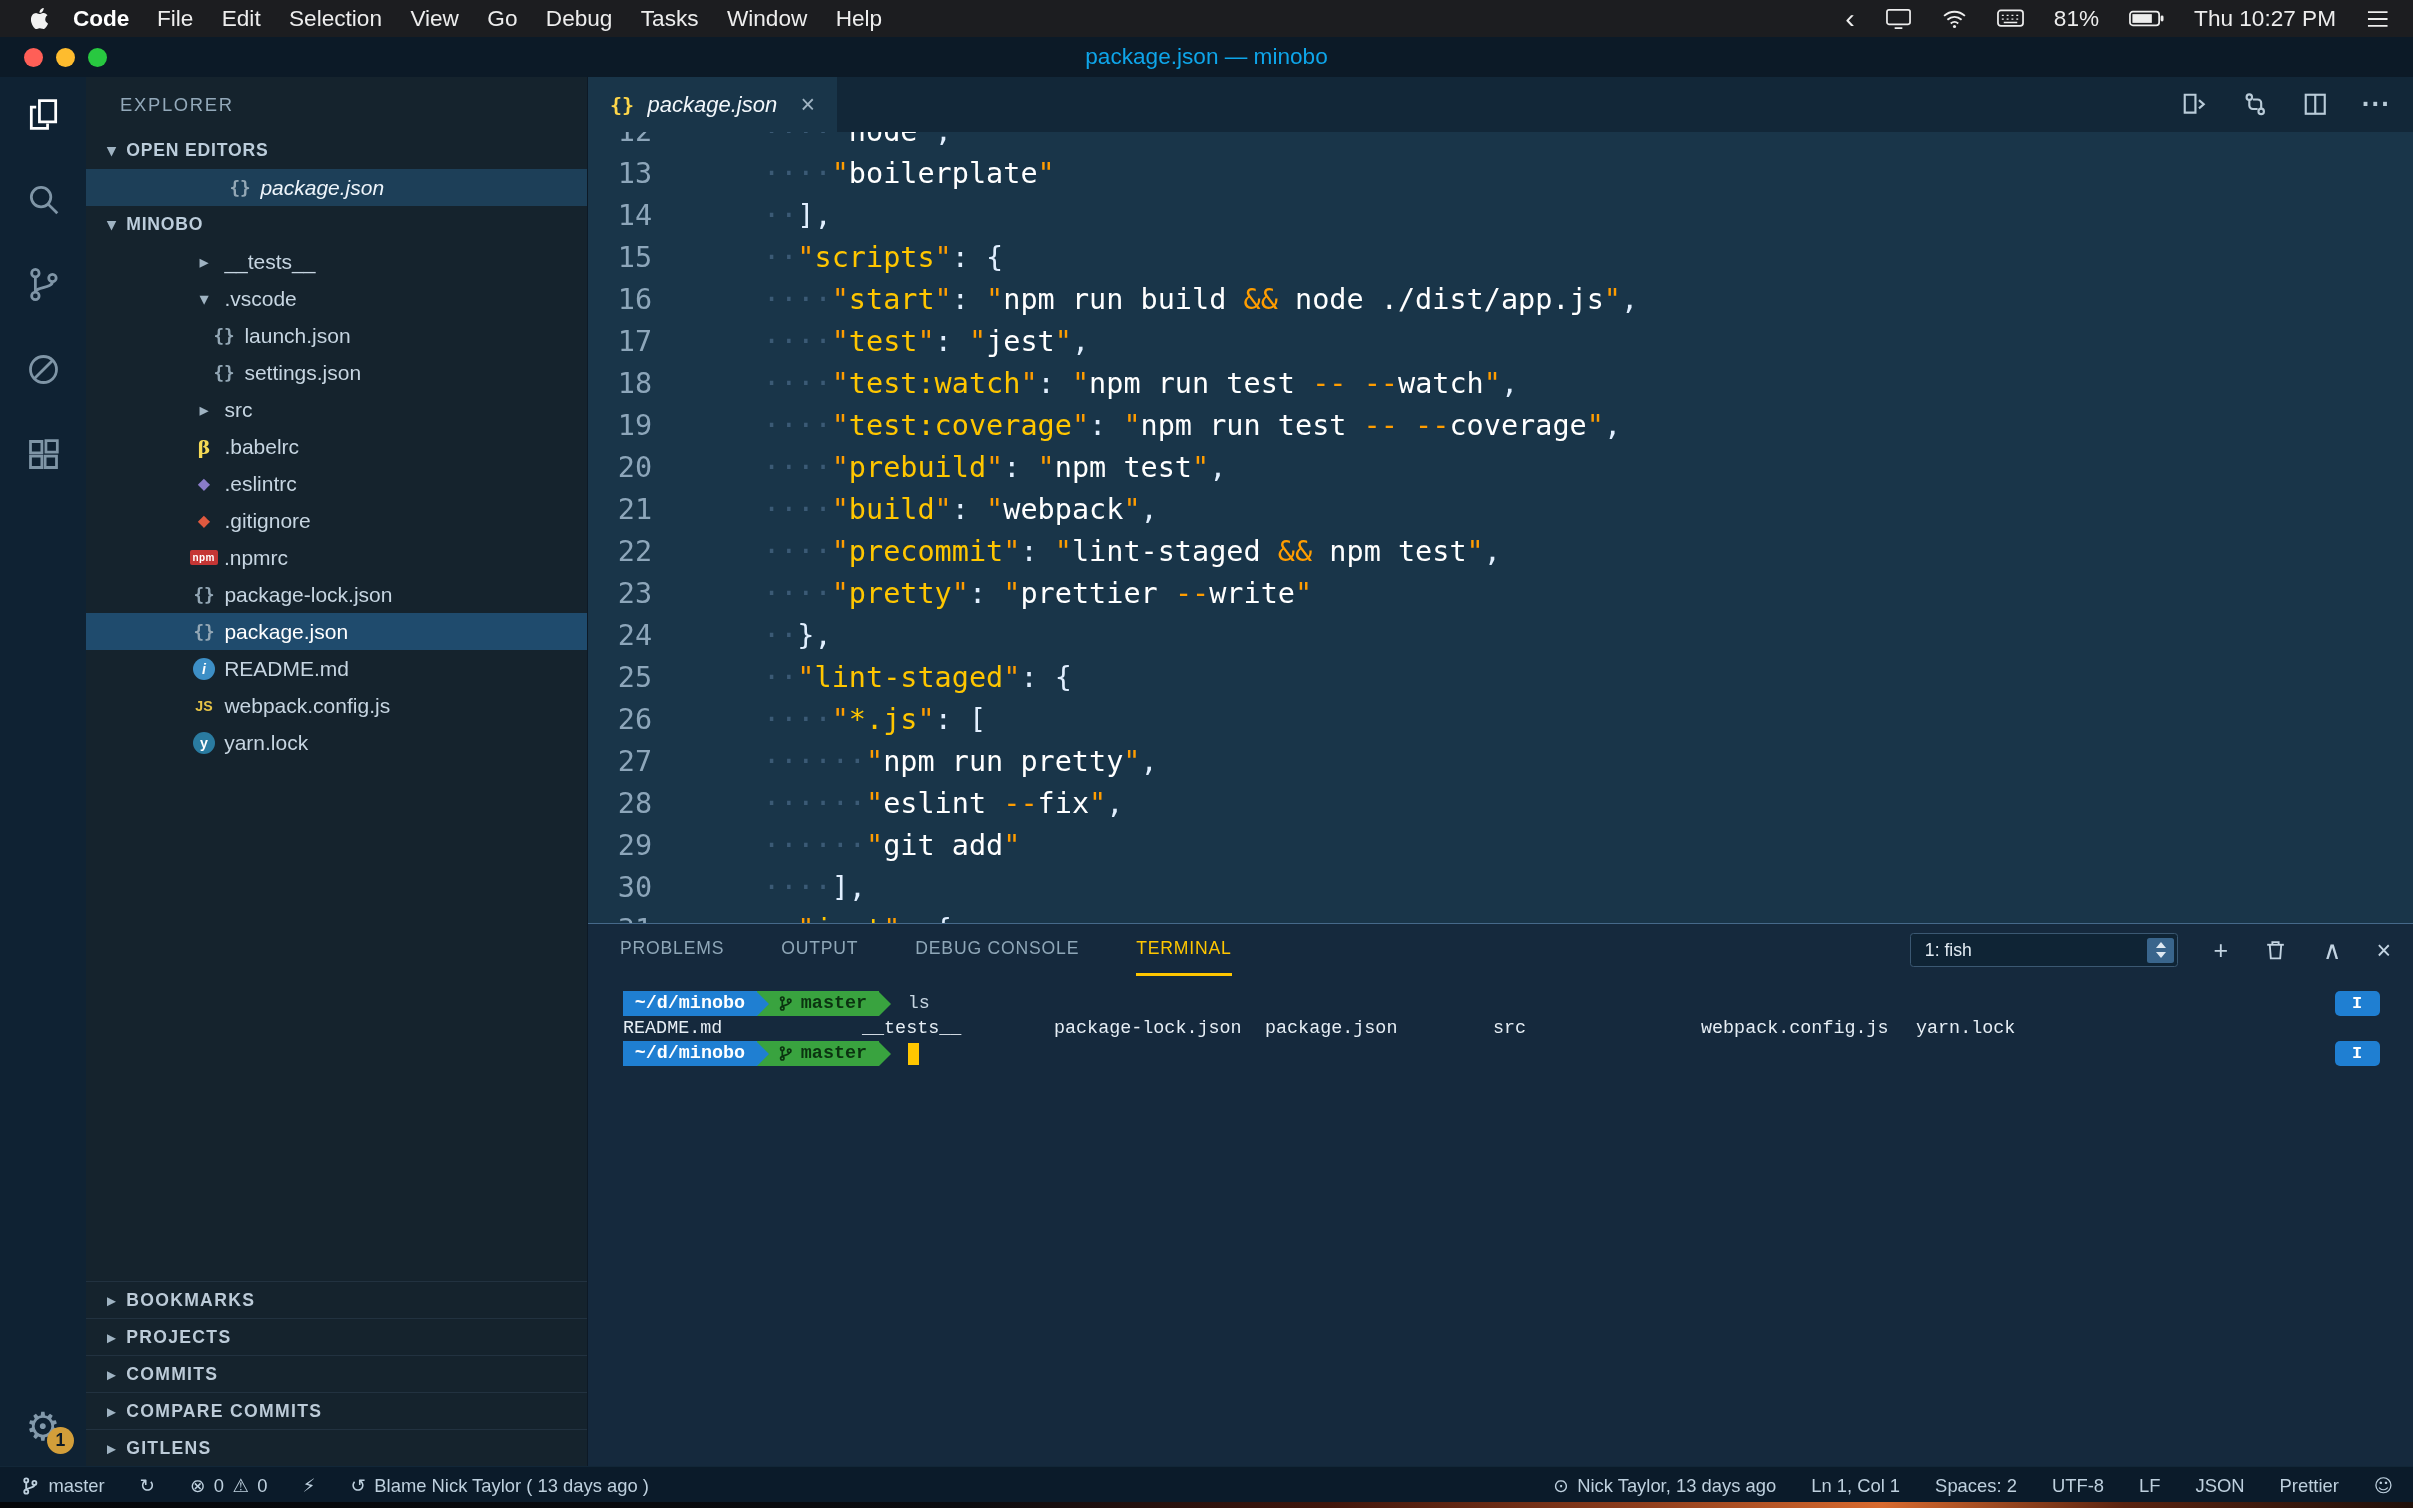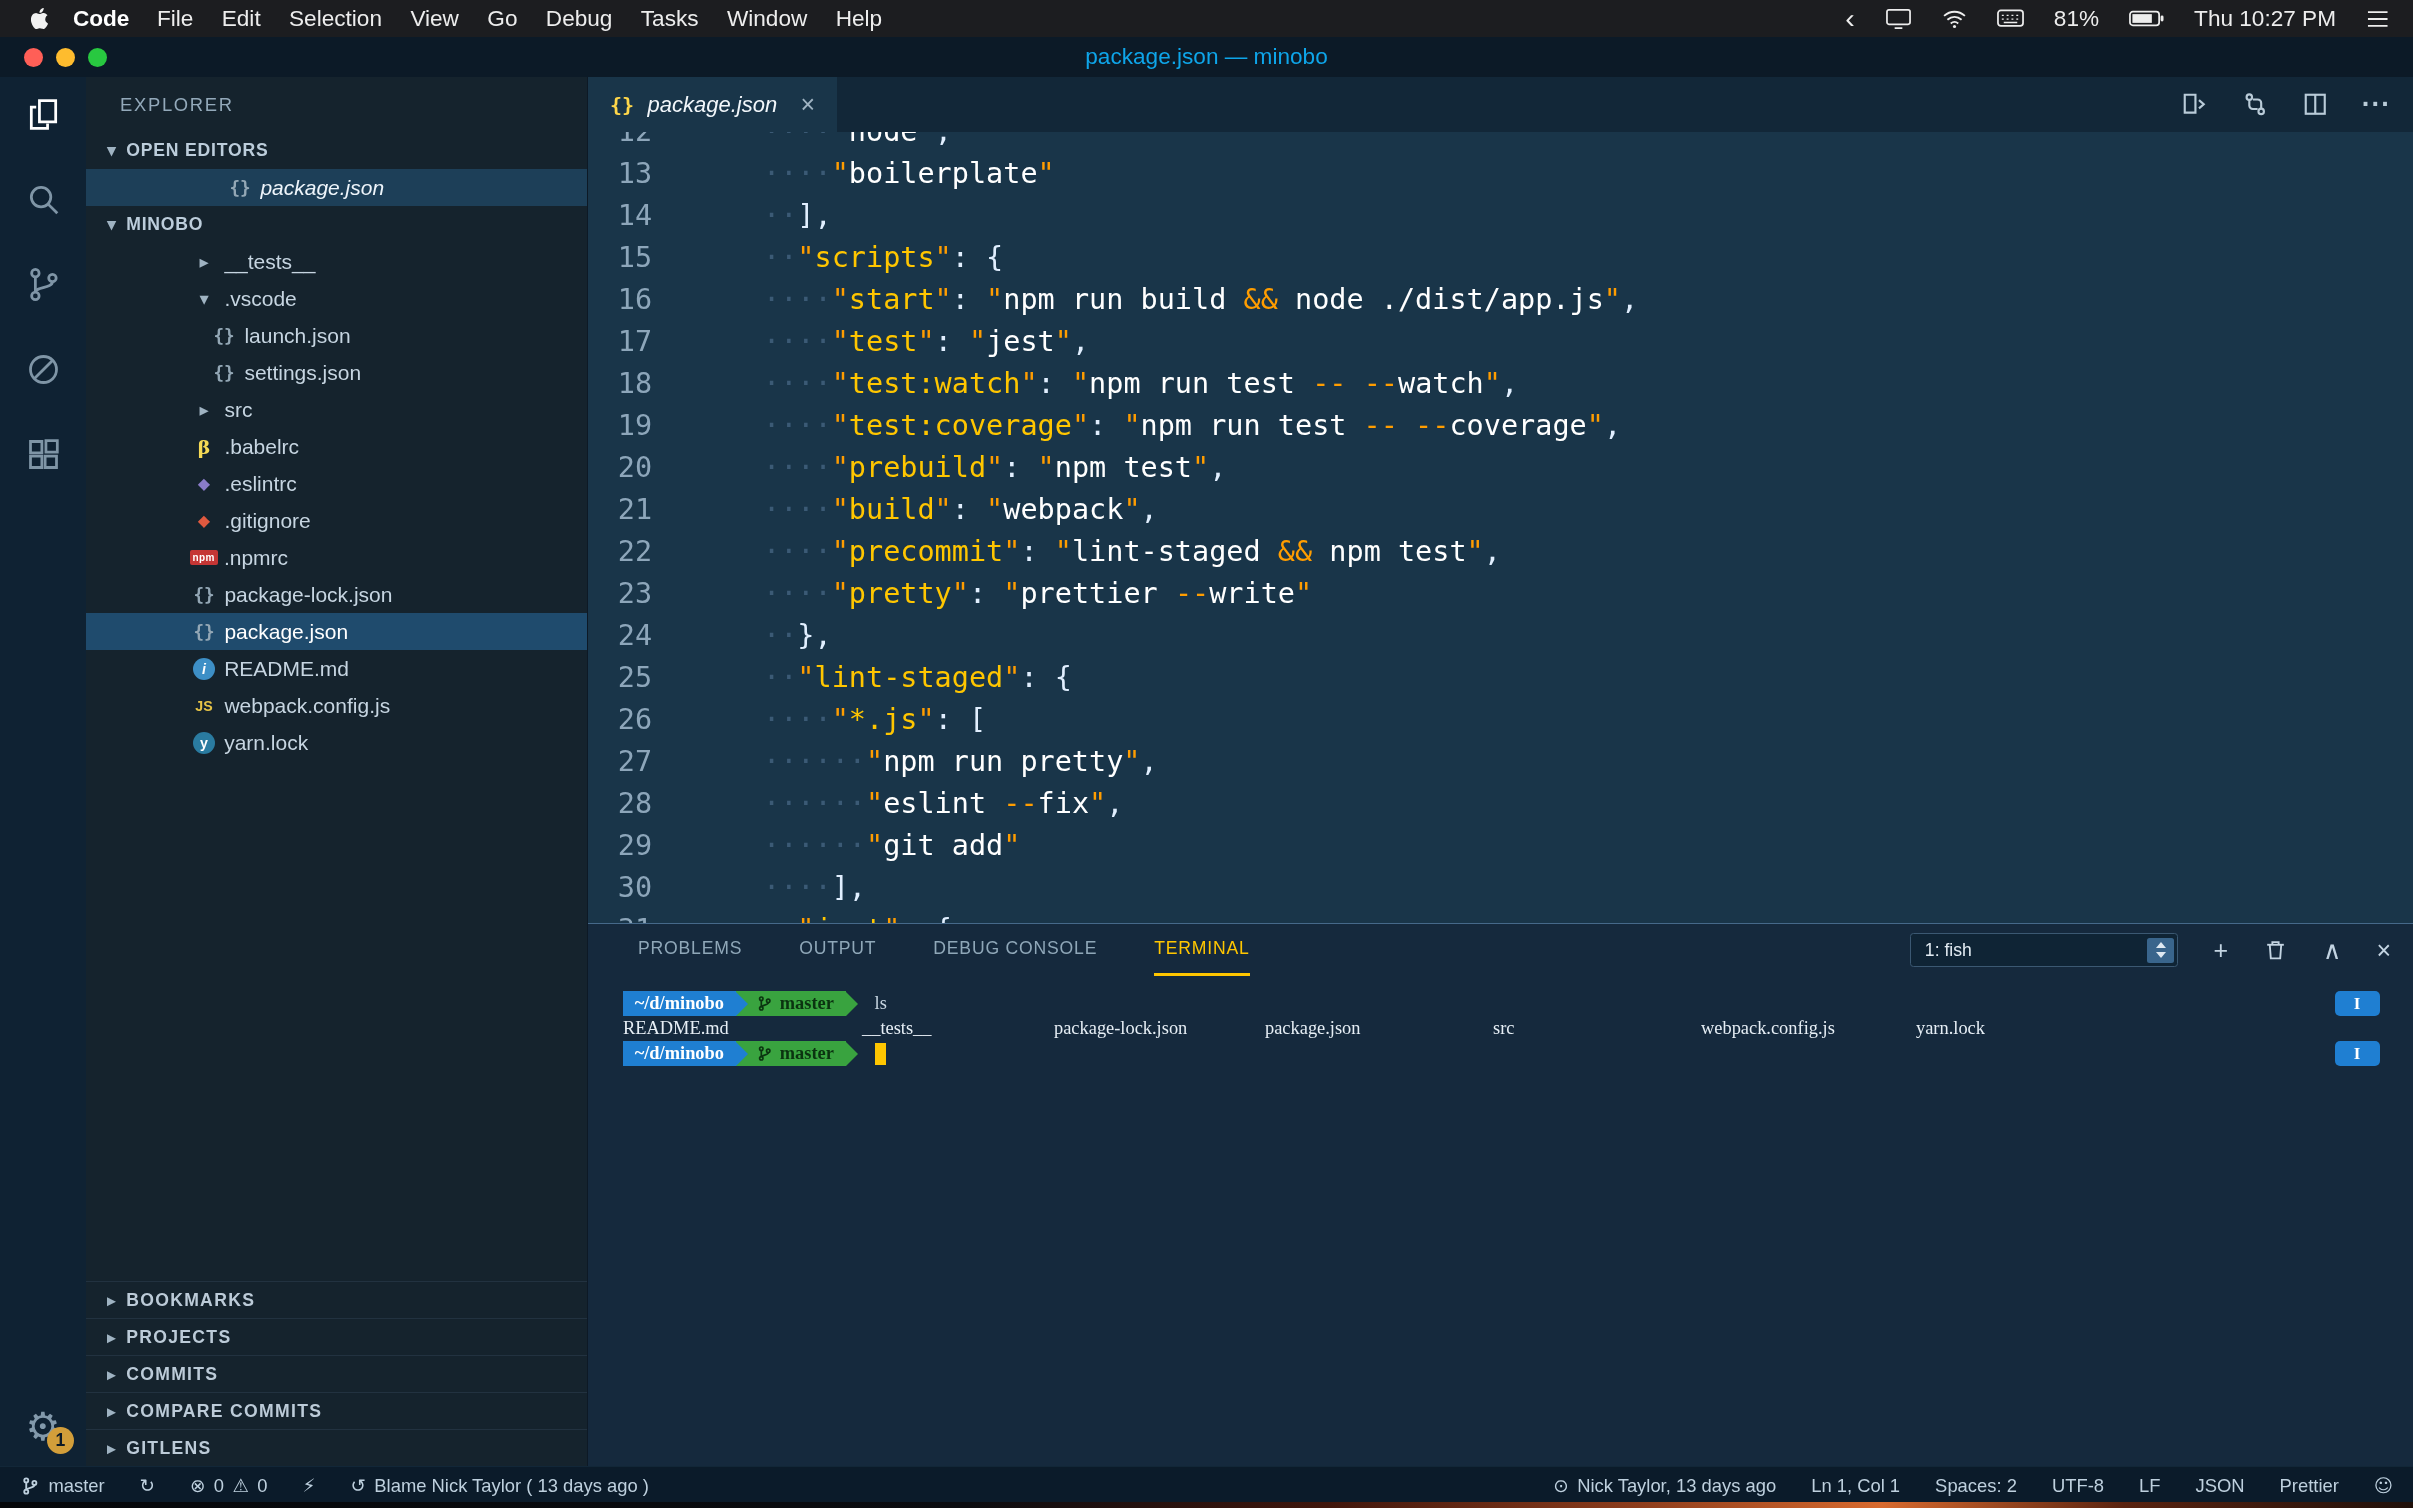--- a/index.html
+++ b/index.html
@@ -73,32 +73,32 @@
   .ltext{margin-left:81px}
   .tk-w{color:#3b5a75}
   .tk-q{color:#ff9d00}
   .tk-k{color:#ffc600}
   .tk-s{color:#ffffff}
   .tk-o{color:#ff9d00}
   .tk-p{color:#e1efff}
 
   
   #panel{position:absolute;left:588px;top:923px;width:1825px;height:543px;background:#15293d;border-top:1.7px solid #46698a}
-  #panel-header{height:52px;display:flex;align-items:flex-end;padding-left:50px;position:relative}
+  #panel-header{height:52px;display:flex;align-items:flex-end;padding-left:32px;position:relative}
   .ptab{margin-right:57px;font-size:17.6px;letter-spacing:0.8px;color:#8fa7b8;height:52px;display:flex;align-items:center;border-bottom:3.4px solid transparent}
   .ptab.active{color:#ffc600;border-bottom-color:#ffc600}
   .panel-actions{position:absolute;right:22px;top:9.2px;display:flex;align-items:center;gap:35px;color:#c3d4e2}
   .tsel{width:268px;height:34px;background:#0f2435;border:1.7px solid #3b5872;border-radius:3.4px;display:flex;align-items:center;padding-left:13.4px;font-size:17.6px;color:#e4edf4;position:relative}
   .stepper{position:absolute;right:3.4px;top:3.4px;bottom:3.4px;width:27px;background:#39658c;border-radius:2.5px;display:flex;flex-direction:column;align-items:center;justify-content:center;gap:3.4px}
   .stepper i{display:block;width:0;height:0;border-left:5.9px solid transparent;border-right:5.9px solid transparent}
   .stepper .up{border-bottom:6.7px solid #dfe9f2}
   .stepper .down{border-top:6.7px solid #dfe9f2}
   .pa{font-size:25px;line-height:25px}
   .panel-actions svg{width:25px;height:25px;stroke:#c3d4e2;fill:none;stroke-width:1.8}
-  #terminal{position:absolute;left:35px;top:67px;right:25px;height:101px;font-family:Liberation Serif, serif;font-size:18.4px;color:#c8d6e2}
+  #terminal{position:absolute;left:35px;top:67px;right:25px;height:101px;font-family:Liberation Mono, monospace;font-size:18.4px;color:#c8d6e2}
   .trow{height:25px;display:flex;align-items:center;position:relative}
   .plseg{height:25px;display:flex;align-items:center;padding:0 11.7px;font-weight:bold}
   .plseg.blue{background:#1f7fd2;color:#fff}
   .plseg.green{background:#39a33f;color:#0b3310;padding-left:0}
   .plseg.green::before{content:"";width:0;height:0;border-top:12.6px solid transparent;border-bottom:12.6px solid transparent;border-left:12.6px solid #1f7fd2;margin-right:8.4px}
   .arrow-green{width:0;height:0;border-top:12.6px solid transparent;border-bottom:12.6px solid transparent;border-left:12.6px solid #39a33f}
   .branch-svg{width:17px;height:17px;margin-right:6.7px;stroke:#0b3310;fill:none;stroke-width:1.6}
   .tcmd{margin-left:17px}
   #term-listing .tfile{position:absolute;top:1.7px;color:#e6eef5;white-space:pre}
   .tfile.c-cyan{color:#41b7ff}

